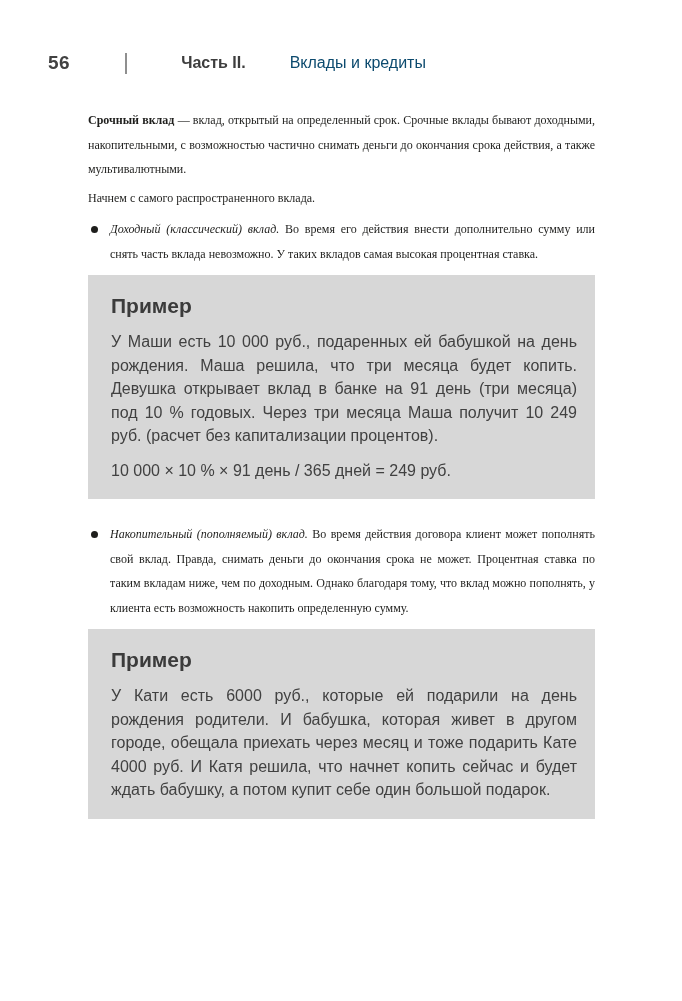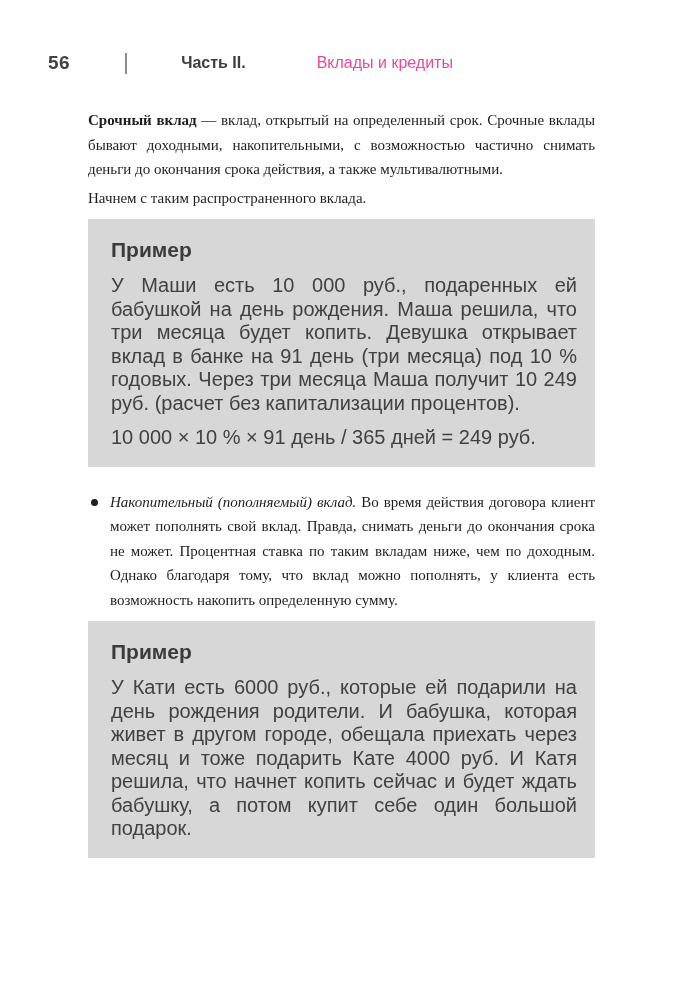--- a/index.html
+++ b/index.html
@@ -45,27 +45,26 @@
   .part-label {
     font-size: 16px;
     font-weight: 700;
     margin-right: 5px;
     color: #3d3d3d;
     text-align: center;
   }
   .chapter-title {
     font-size: 16px;
     font-weight: 400;
-    color: #ec4899;
-    margin-left: 27px;
+    color: #0c4a6e;
   }
   
   .serif {
     font-family: "Liberation Serif", "DejaVu Serif", serif;
-    font-size: 15px;
+    font-size: 12px;
     line-height: 24.5px;
     text-align: justify;
     color: var(--ink);
     margin: 0;
   }
   .intro { margin-bottom: 4px; }
   .lead-in { margin-bottom: 7px; }
   .bullet {
     position: relative;
     padding-left: 22px;
@@ -88,21 +87,21 @@
   }
   .example-title {
     font-family: "Liberation Sans", "DejaVu Sans", sans-serif;
     font-size: 21px;
     font-weight: 700;
     color: #3b3b3b;
     margin: 0 0 12px;
   }
   .example-box p {
     font-family: "Liberation Sans", "DejaVu Sans", sans-serif;
-    font-size: 20px;
+    font-size: 16px;
     line-height: 23.5px;
     text-align: justify;
     color: var(--box-ink);
     margin: 0 0 11px;
   }
   .example-box p:last-child { margin-bottom: 0; }
 </style>
 </head>
 <body>
 
@@ -110,22 +109,26 @@
 
   <div class="header">
     <span class="page-num">56</span>
     <span class="head-divider"></span>
     <span class="part-label">Часть II.</span>
     <span class="chapter-title">Вклады и кредиты</span>
   </div>
 
   <p class="serif intro"><strong>Срочный вклад</strong><span> — вклад, открытый на определенный срок. Срочные вклады бывают доходными, накопительными, с возможностью частично снимать деньги до окончания срока действия, а также мультивалютными.</span></p>
 
-  <p class="serif lead-in">Начнем с таким распространенного вклада.</p>
+  <p class="serif lead-in">Начнем с самого распространенного вклада.</p>
 
+  <div class="bullet serif">
+    <span class="dot"></span>
+    <em>Доходный (классический) вклад.</em><span> Во время его действия внести дополнительно сумму или снять часть вклада невозможно. У та­ких вкладов самая высокая процентная ставка.</span>
+  </div>
 
   <div class="example-box">
     <div class="example-title">Пример</div>
     <p>У Маши есть 10&nbsp;000 руб., подаренных ей бабушкой на день ро­ждения. Маша решила, что три месяца будет копить. Девушка открывает вклад в банке на 91 день (три месяца) под 10&nbsp;% годовых. Через три месяца Маша получит 10&nbsp;249 руб. (расчет без капита­лизации процентов).</p>
     <p>10&nbsp;000 × 10&nbsp;% × 91 день / 365 дней = 249 руб.</p>
   </div>
 
   <div class="bullet serif">
     <span class="dot"></span>
     <em>Накопительный (пополняемый) вклад.</em><span> Во время действия до­говора клиент может пополнять свой вклад. Правда, снимать деньги до окончания срока не может. Процентная ставка по таким вкладам ниже, чем по доходным. Однако благодаря тому, что вклад можно пополнять, у клиента есть возможность на­копить определенную сумму.</span>

